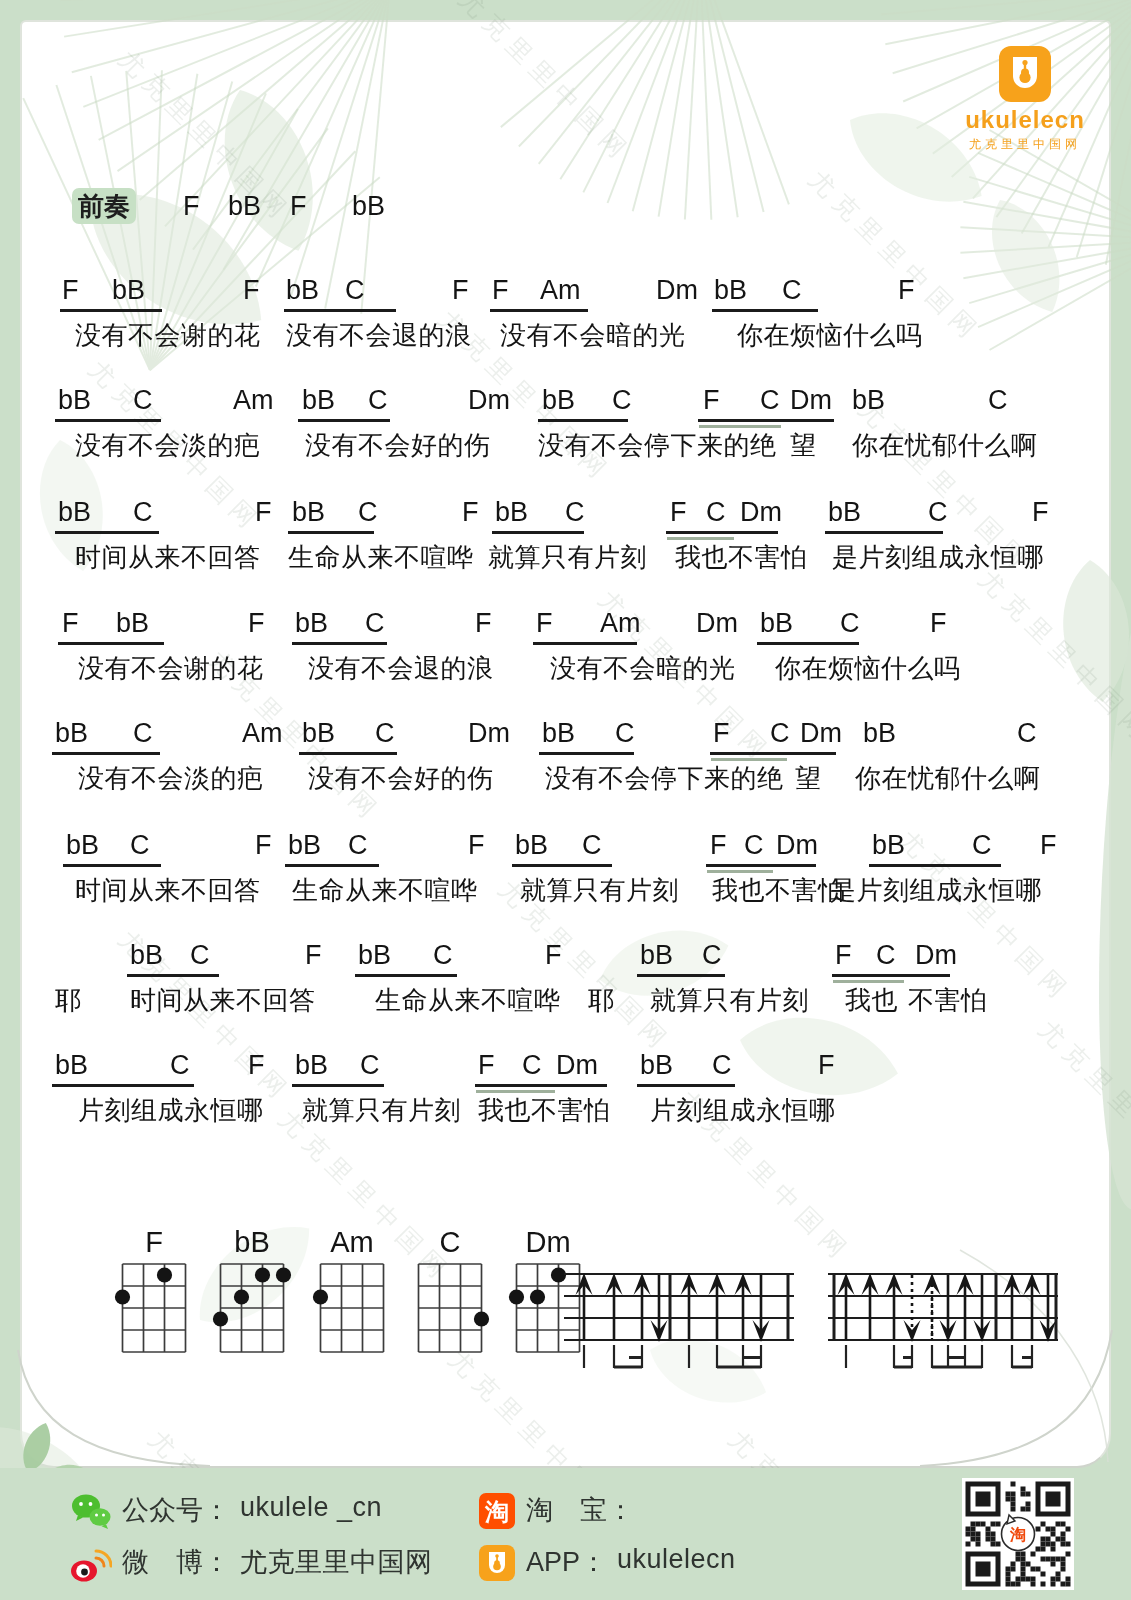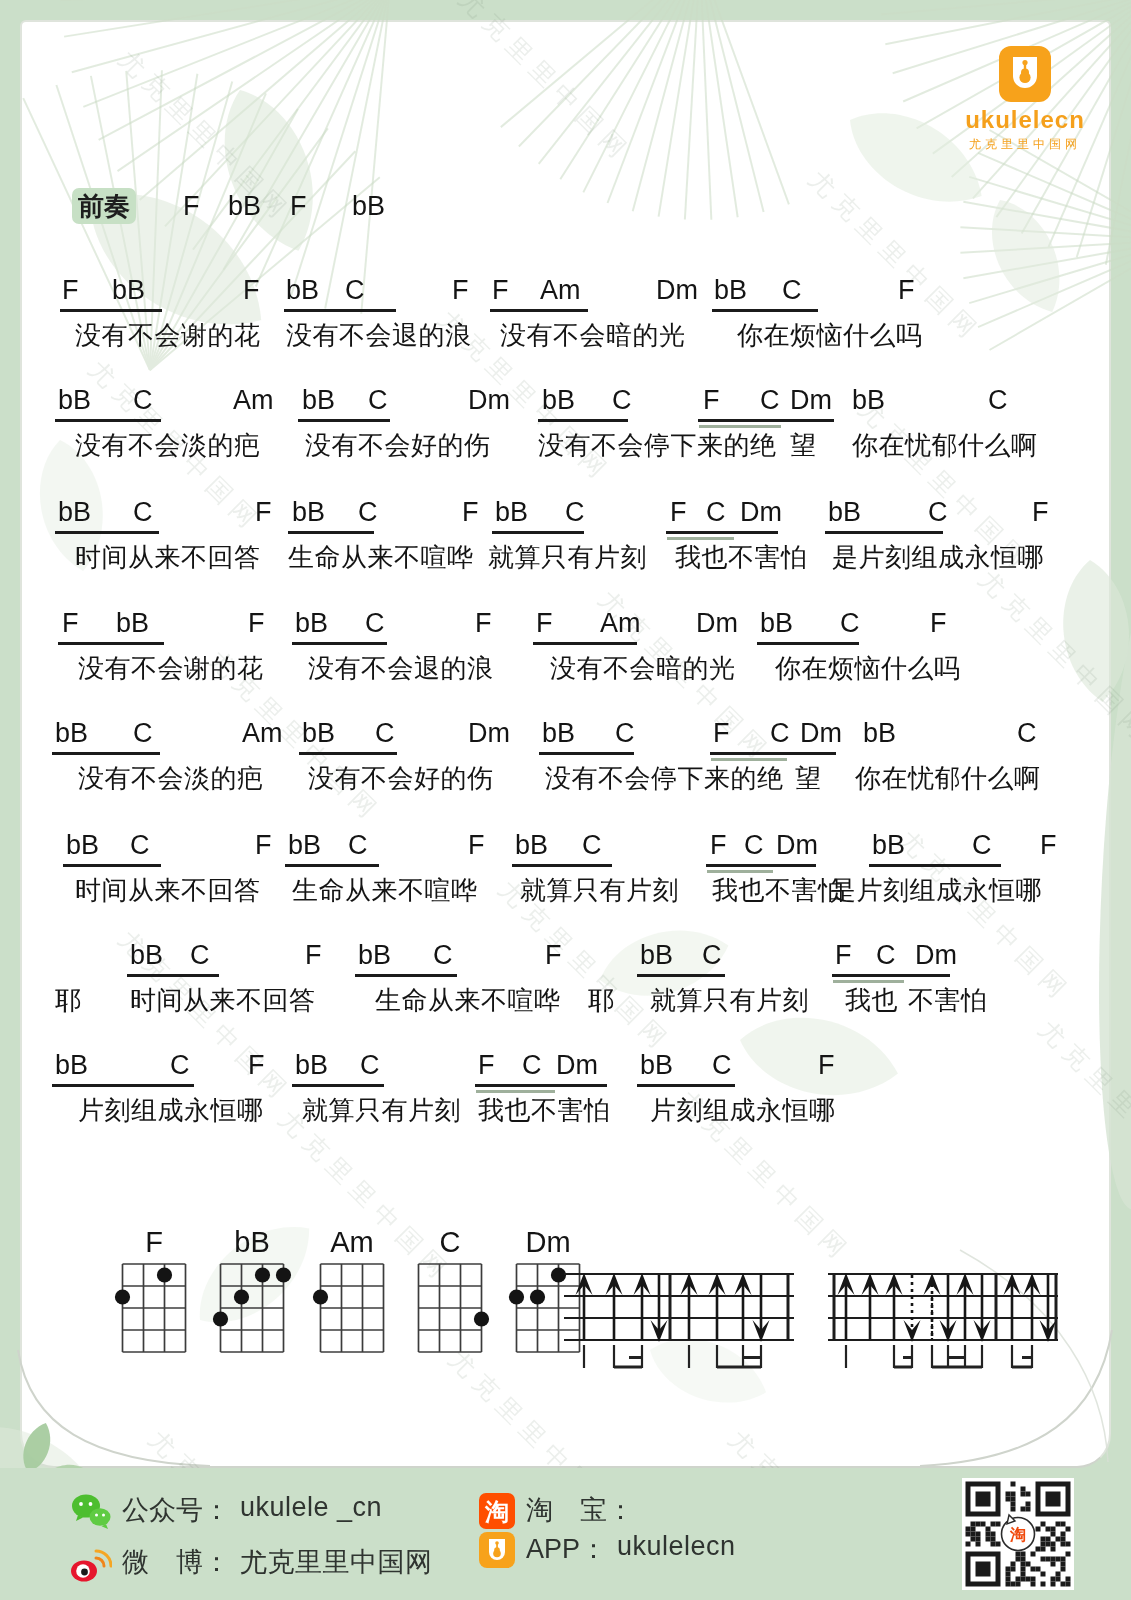--- a/index.html
+++ b/index.html
@@ -540,21 +540,21 @@
       <svg width="44" height="40" viewBox="0 0 44 40">
         <path d="M28 14 a8 8 0 0 1 8 8" stroke="#F08519" stroke-width="3" fill="none" stroke-linecap="round"></path>
         <path d="M28 7 a15 15 0 0 1 15 15" stroke="#F5A623" stroke-width="3" fill="none" stroke-linecap="round"></path>
         <ellipse cx="16" cy="27" rx="13" ry="10.5" fill="#E6162D"></ellipse>
         <circle cx="15" cy="27" r="6.8" fill="#fff"></circle>
         <circle cx="16.5" cy="28" r="3.4" fill="#1a1a1a"></circle>
       </svg>
       <span class="flabel">微　博：</span>
       <span class="fvalue">尤克里里中国网</span>
     </div>
-    <div class="frow" style="left:478px;top:63px;">
+    <div class="frow" style="left:478px;top:76px;">
       <svg width="38" height="38" viewBox="0 0 38 38">
         <rect x="1" y="1" width="36" height="36" rx="8" fill="#F7A21B"></rect>
         <path d="M11 8 h16 v13 a8 8 0 0 1 -16 0 z" fill="#fff"></path>
         <circle cx="19" cy="12" r="1.8" fill="#F7A21B"></circle>
         <rect x="18.2" y="12" width="1.7" height="7" fill="#F7A21B"></rect>
         <circle cx="19" cy="19" r="2.8" fill="#F7A21B"></circle>
         <circle cx="19" cy="22.5" r="3.8" fill="#F7A21B"></circle>
       </svg>
       <span class="flabel">APP：</span>
       <span class="fvalue">ukulelecn</span>

